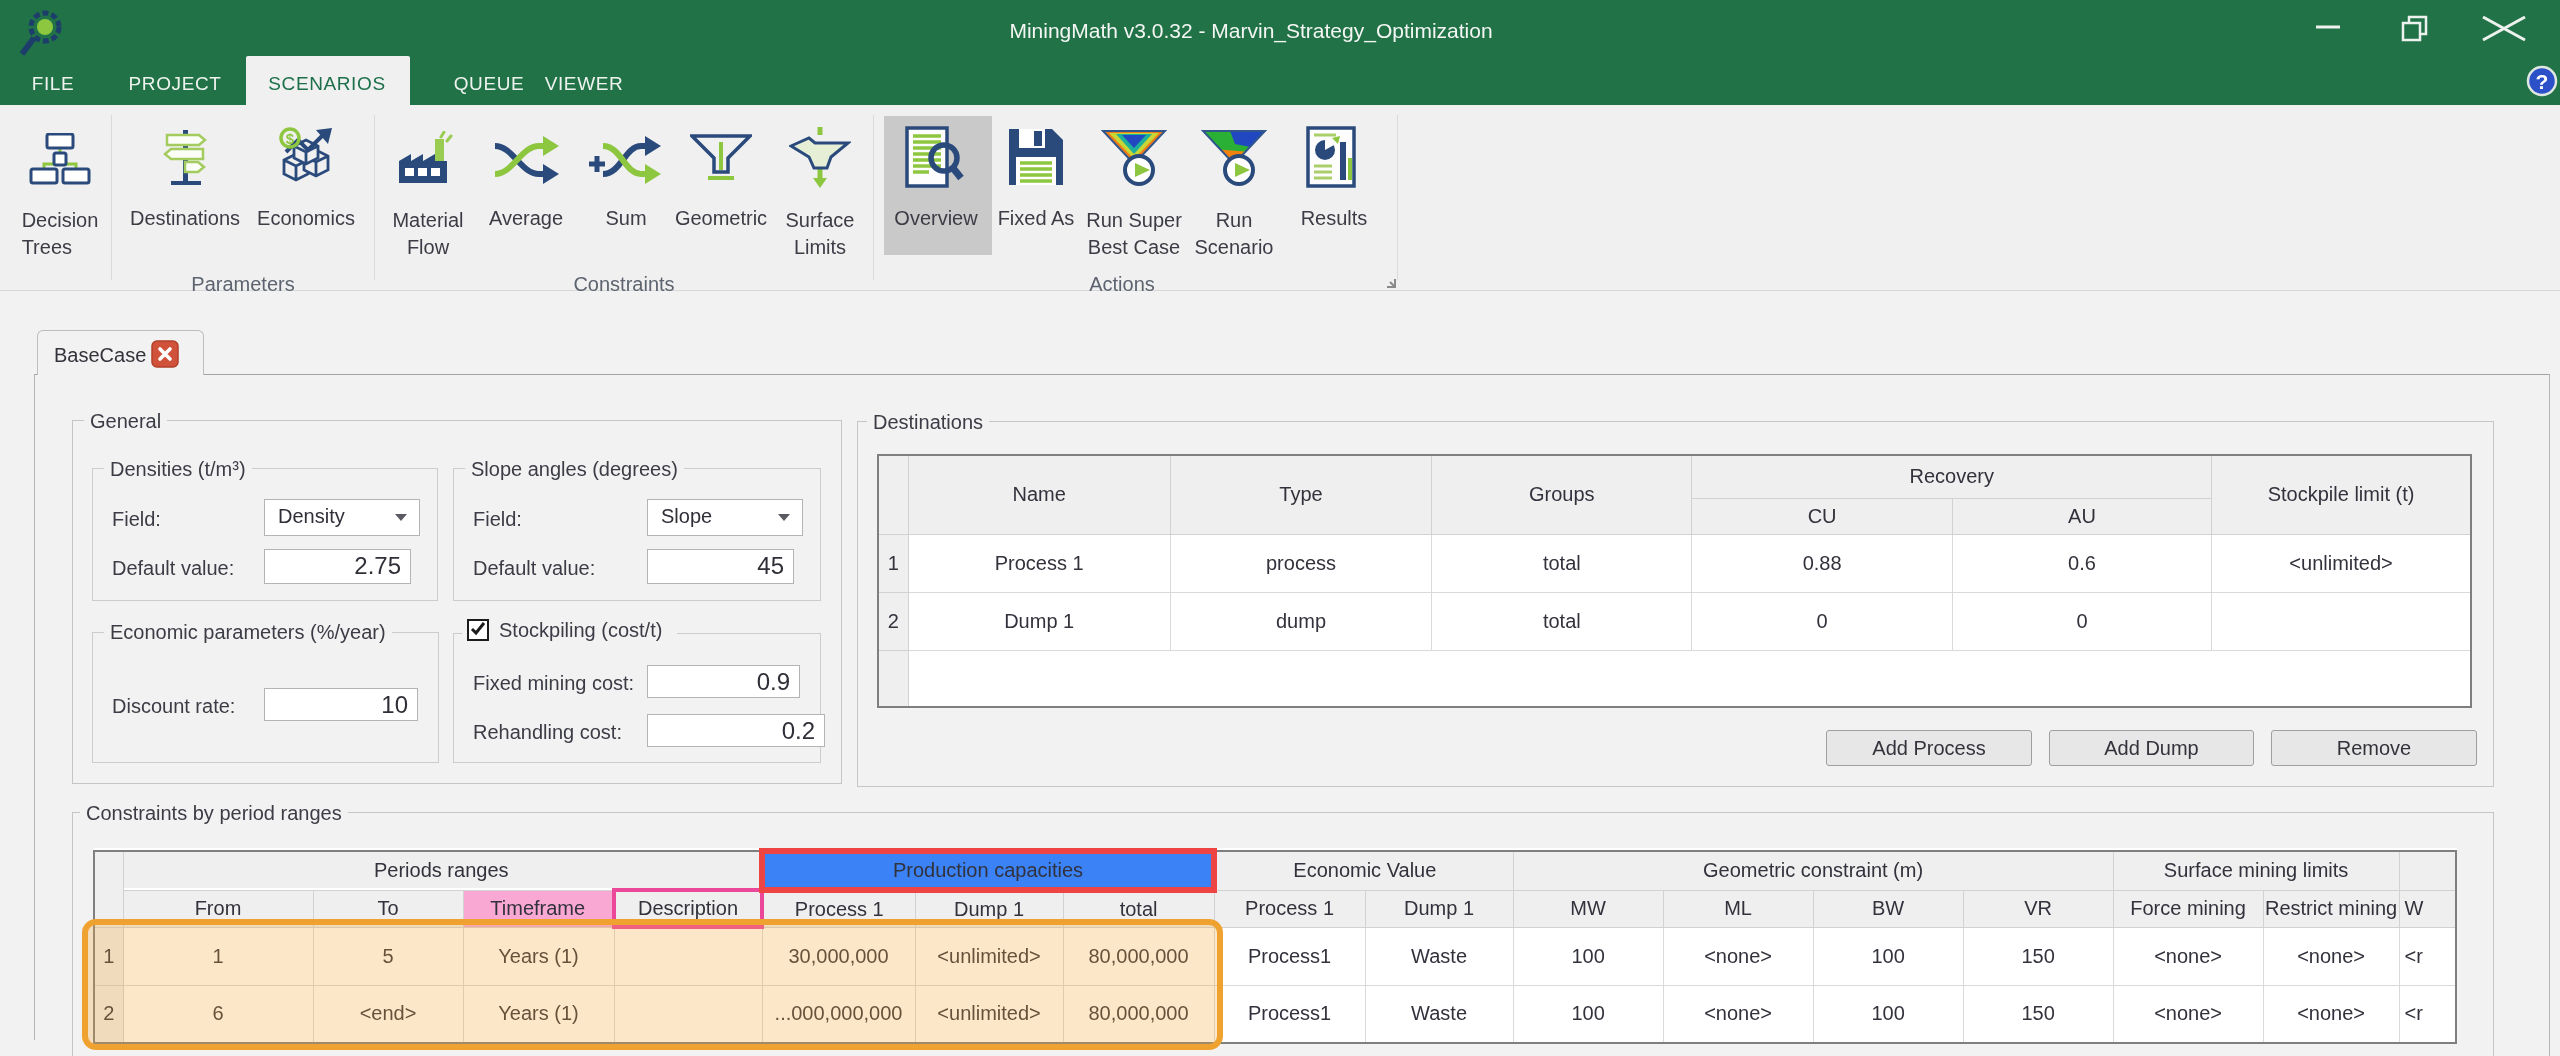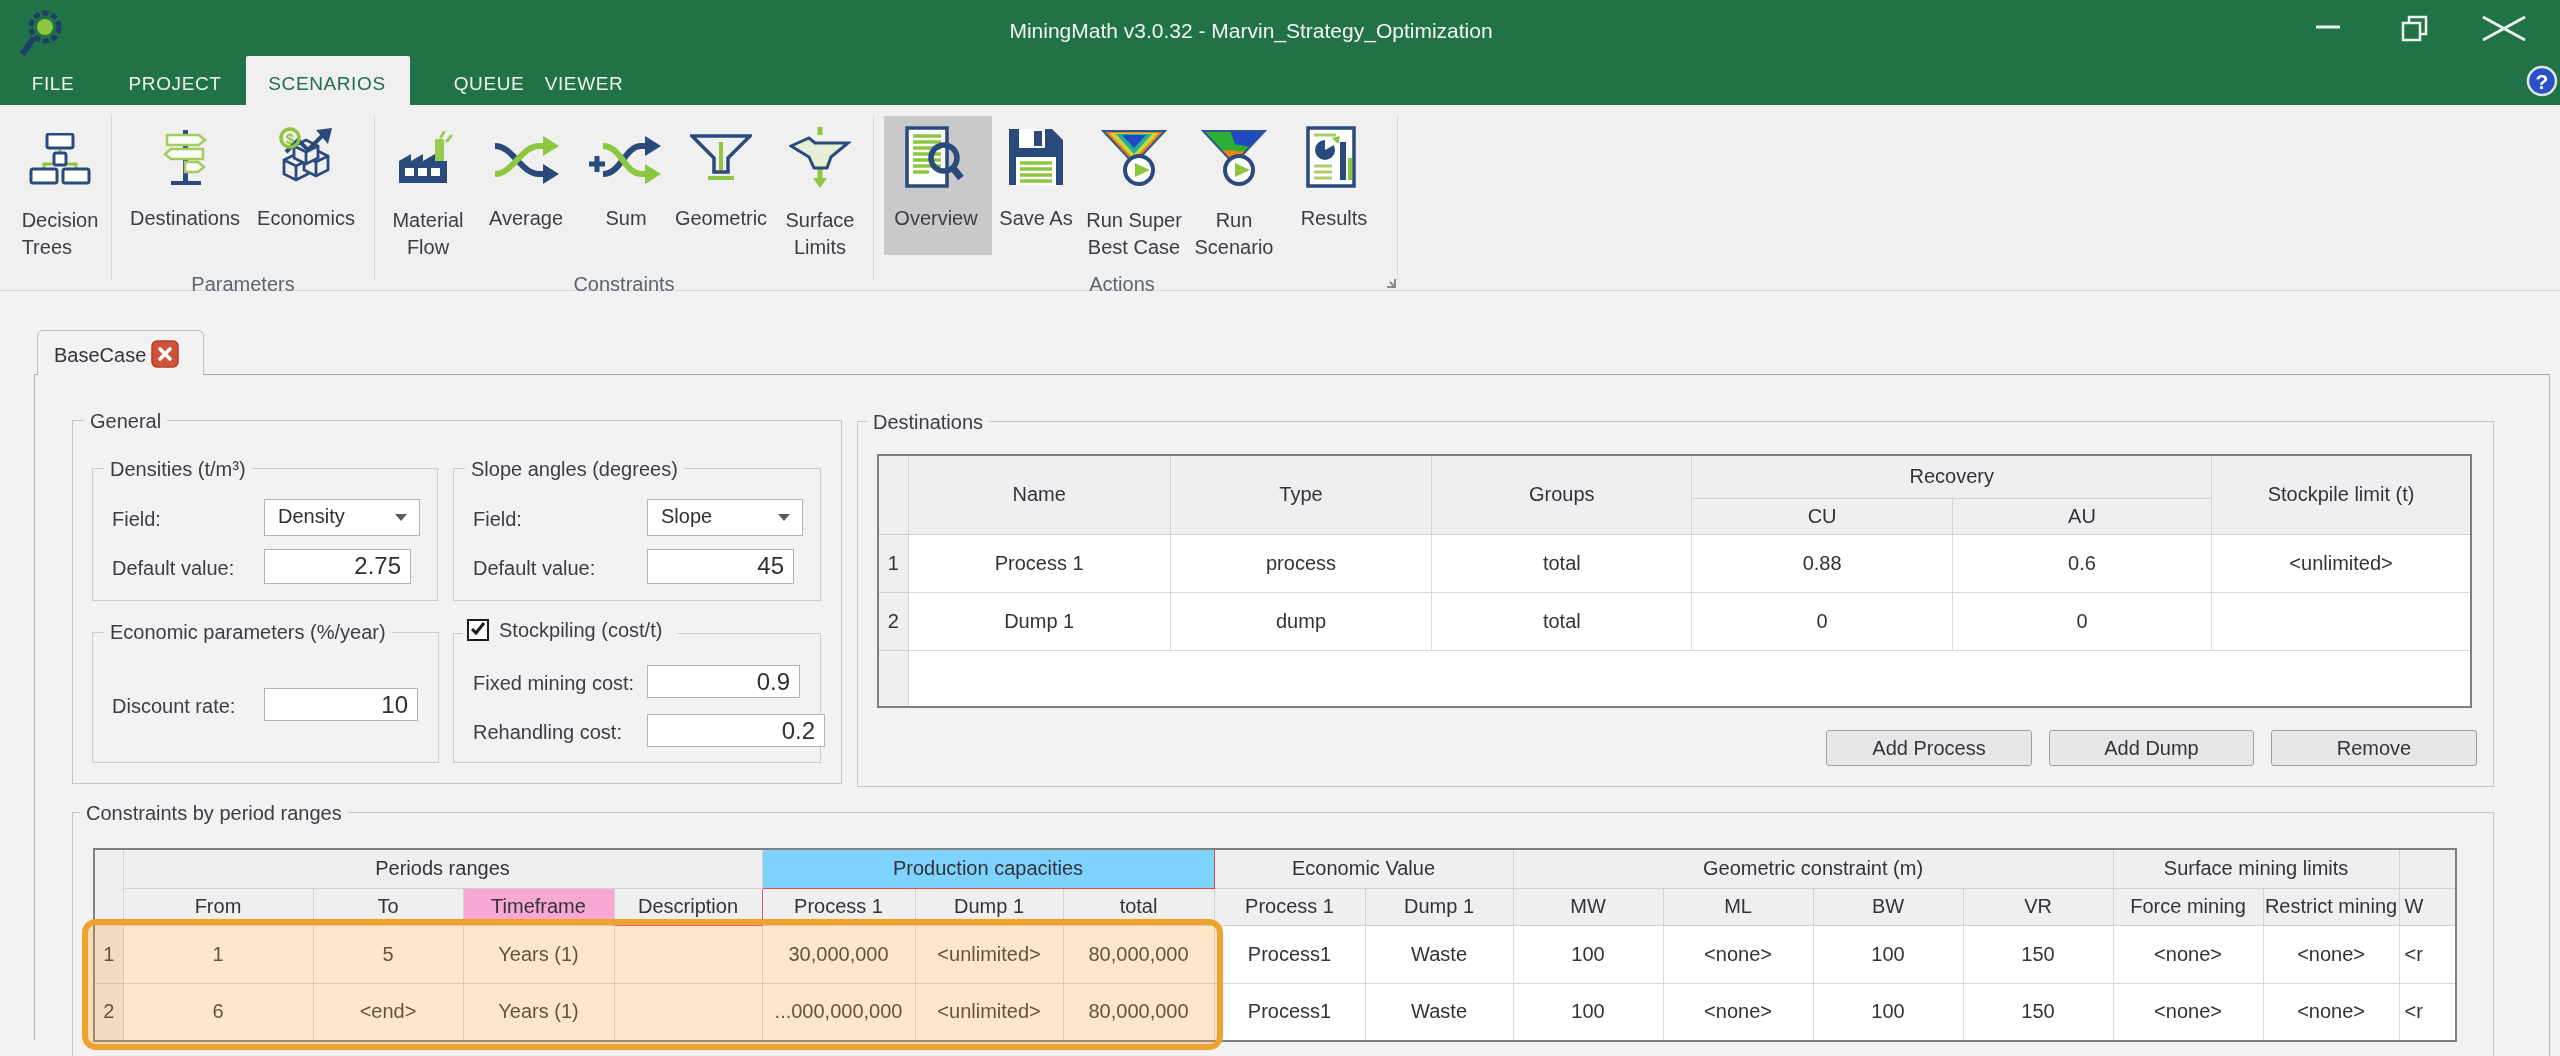--- a/index.html
+++ b/index.html
@@ -162,21 +162,21 @@
 <svg width="60" height="62" viewBox="0 0 60 62">
   <path d="M3 3 H46 L57 14 V59 H3 Z" fill="#2a4a7c"></path>
   <polygon points="46,0 60,0 60,14" fill="#f0f0f0"></polygon>
   <rect x="13" y="3" width="26" height="19" fill="#fff"></rect>
   <rect x="28" y="5" width="8" height="15" fill="#2a4a7c"></rect>
   <rect x="10" y="31" width="40" height="28" fill="#fff"></rect>
   <g stroke="#8dc63f" stroke-width="3.4">
     <path d="M14 37 H46 M14 43 H46 M14 49 H46 M14 55 H46"></path>
   </g>
 </svg></div>
-<div class="cxl" style="left:1036px;top:207px">Save As</div>
+<div class="cxl" style="left:1036px;top:207px">Fixed As</div>
 
 <div class="abs" style="left:1134px;top:128px;transform:translateX(-50%)">
 <svg width="66" height="62" viewBox="0 0 66 62">
   <polygon points="2,3 64,3 33,36" fill="#ef7c17"></polygon>
   <polygon points="8,5 58,5 33,31" fill="#c8d636"></polygon>
   <polygon points="15,6 51,6 33,26" fill="#1fb09a"></polygon>
   <polygon points="21,7 45,7 33,20" fill="#2148c0"></polygon>
   <polygon points="2,3 64,3 33,36" fill="none" stroke="#30568c" stroke-width="2"></polygon>
   <circle cx="38" cy="42" r="14" fill="#fff" stroke="#2a4a7c" stroke-width="4"></circle>
   <polygon points="34,35 49,42 34,49" fill="#8dc63f"></polygon>
@@ -335,31 +335,31 @@
       <col style="width:150px">
       <col style="width:150px">
       <col style="width:150px">
       <col style="width:136px">
       <col style="width:57px">
     </colgroup>
   <tbody>
       <tr style="height:39px">
     <td rowspan="2" style="background:#efefef;border:1px solid #d2d2d2"></td>
     <td colspan="4" style="background:#efefef;border:1px solid #d2d2d2">Periods ranges</td>
-    <td colspan="3" style="background:#7dd3fc;border:1px solid #ef4444">Production capacities</td>
+    <td colspan="3" style="background:#3b82f6;border:6px solid #ef4444">Production capacities</td>
     <td colspan="2" style="background:#efefef;border:1px solid #d2d2d2">Economic Value</td>
     <td colspan="4" style="background:#efefef;border:1px solid #d2d2d2">Geometric constraint (m)</td>
     <td colspan="2" style="background:#efefef;border:1px solid #d2d2d2">Surface mining limits</td>
     <td style="background:#efefef;border:1px solid #d2d2d2"></td>
   </tr>
   <tr style="height:37px">
     <td style="background:#efefef;border:1px solid #d2d2d2">From</td>
     <td style="background:#efefef;border:1px solid #d2d2d2">To</td>
     <td style="background:#f9a8d4;border:1px solid #d2d2d2">Timeframe</td>
-    <td style="background:#efefef;border:1px solid #ec4899">Description</td>
+    <td style="background:#efefef;border:4px solid #ec4899">Description</td>
     <td style="background:#efefef;border:1px solid #d2d2d2">Process 1</td>
     <td style="background:#efefef;border:1px solid #d2d2d2">Dump 1</td>
     <td style="background:#efefef;border:1px solid #d2d2d2">total</td>
     <td style="background:#efefef;border:1px solid #d2d2d2">Process 1</td>
     <td style="background:#efefef;border:1px solid #d2d2d2">Dump 1</td>
     <td style="background:#efefef;border:1px solid #d2d2d2">MW</td>
     <td style="background:#efefef;border:1px solid #d2d2d2">ML</td>
     <td style="background:#efefef;border:1px solid #d2d2d2">BW</td>
     <td style="background:#efefef;border:1px solid #d2d2d2">VR</td>
     <td style="background:#efefef;border:1px solid #d2d2d2">Force mining</td>

